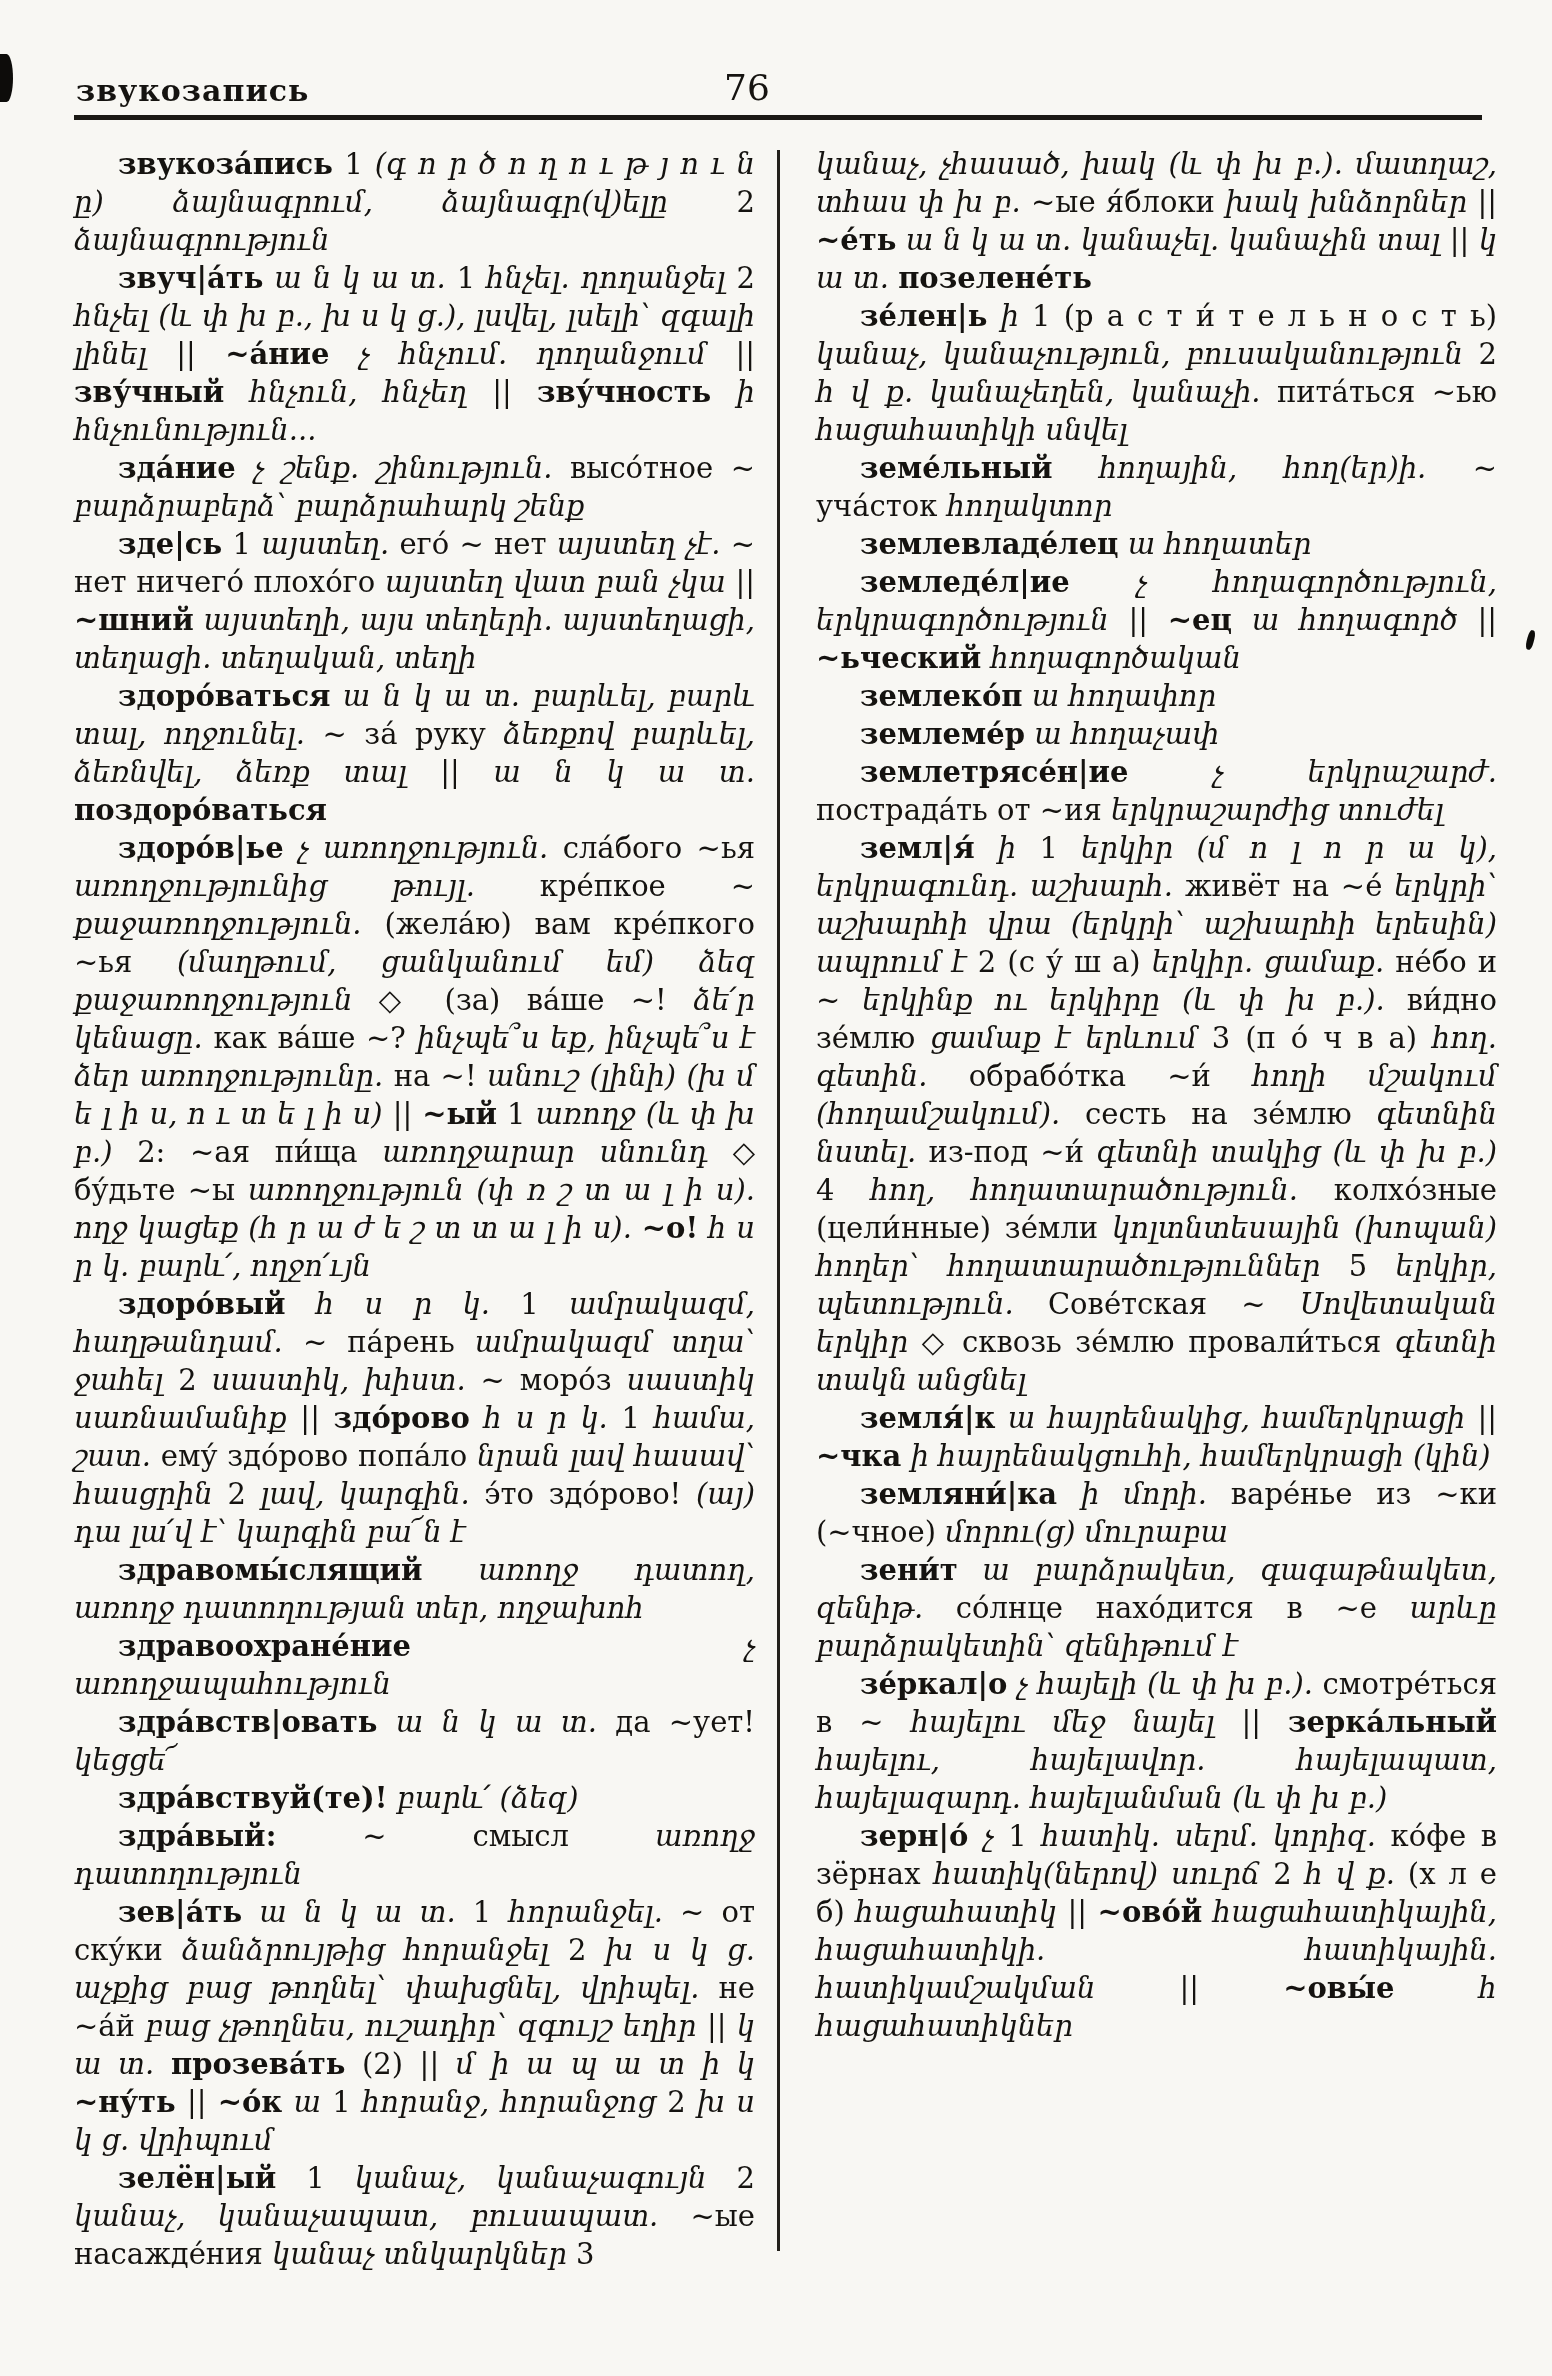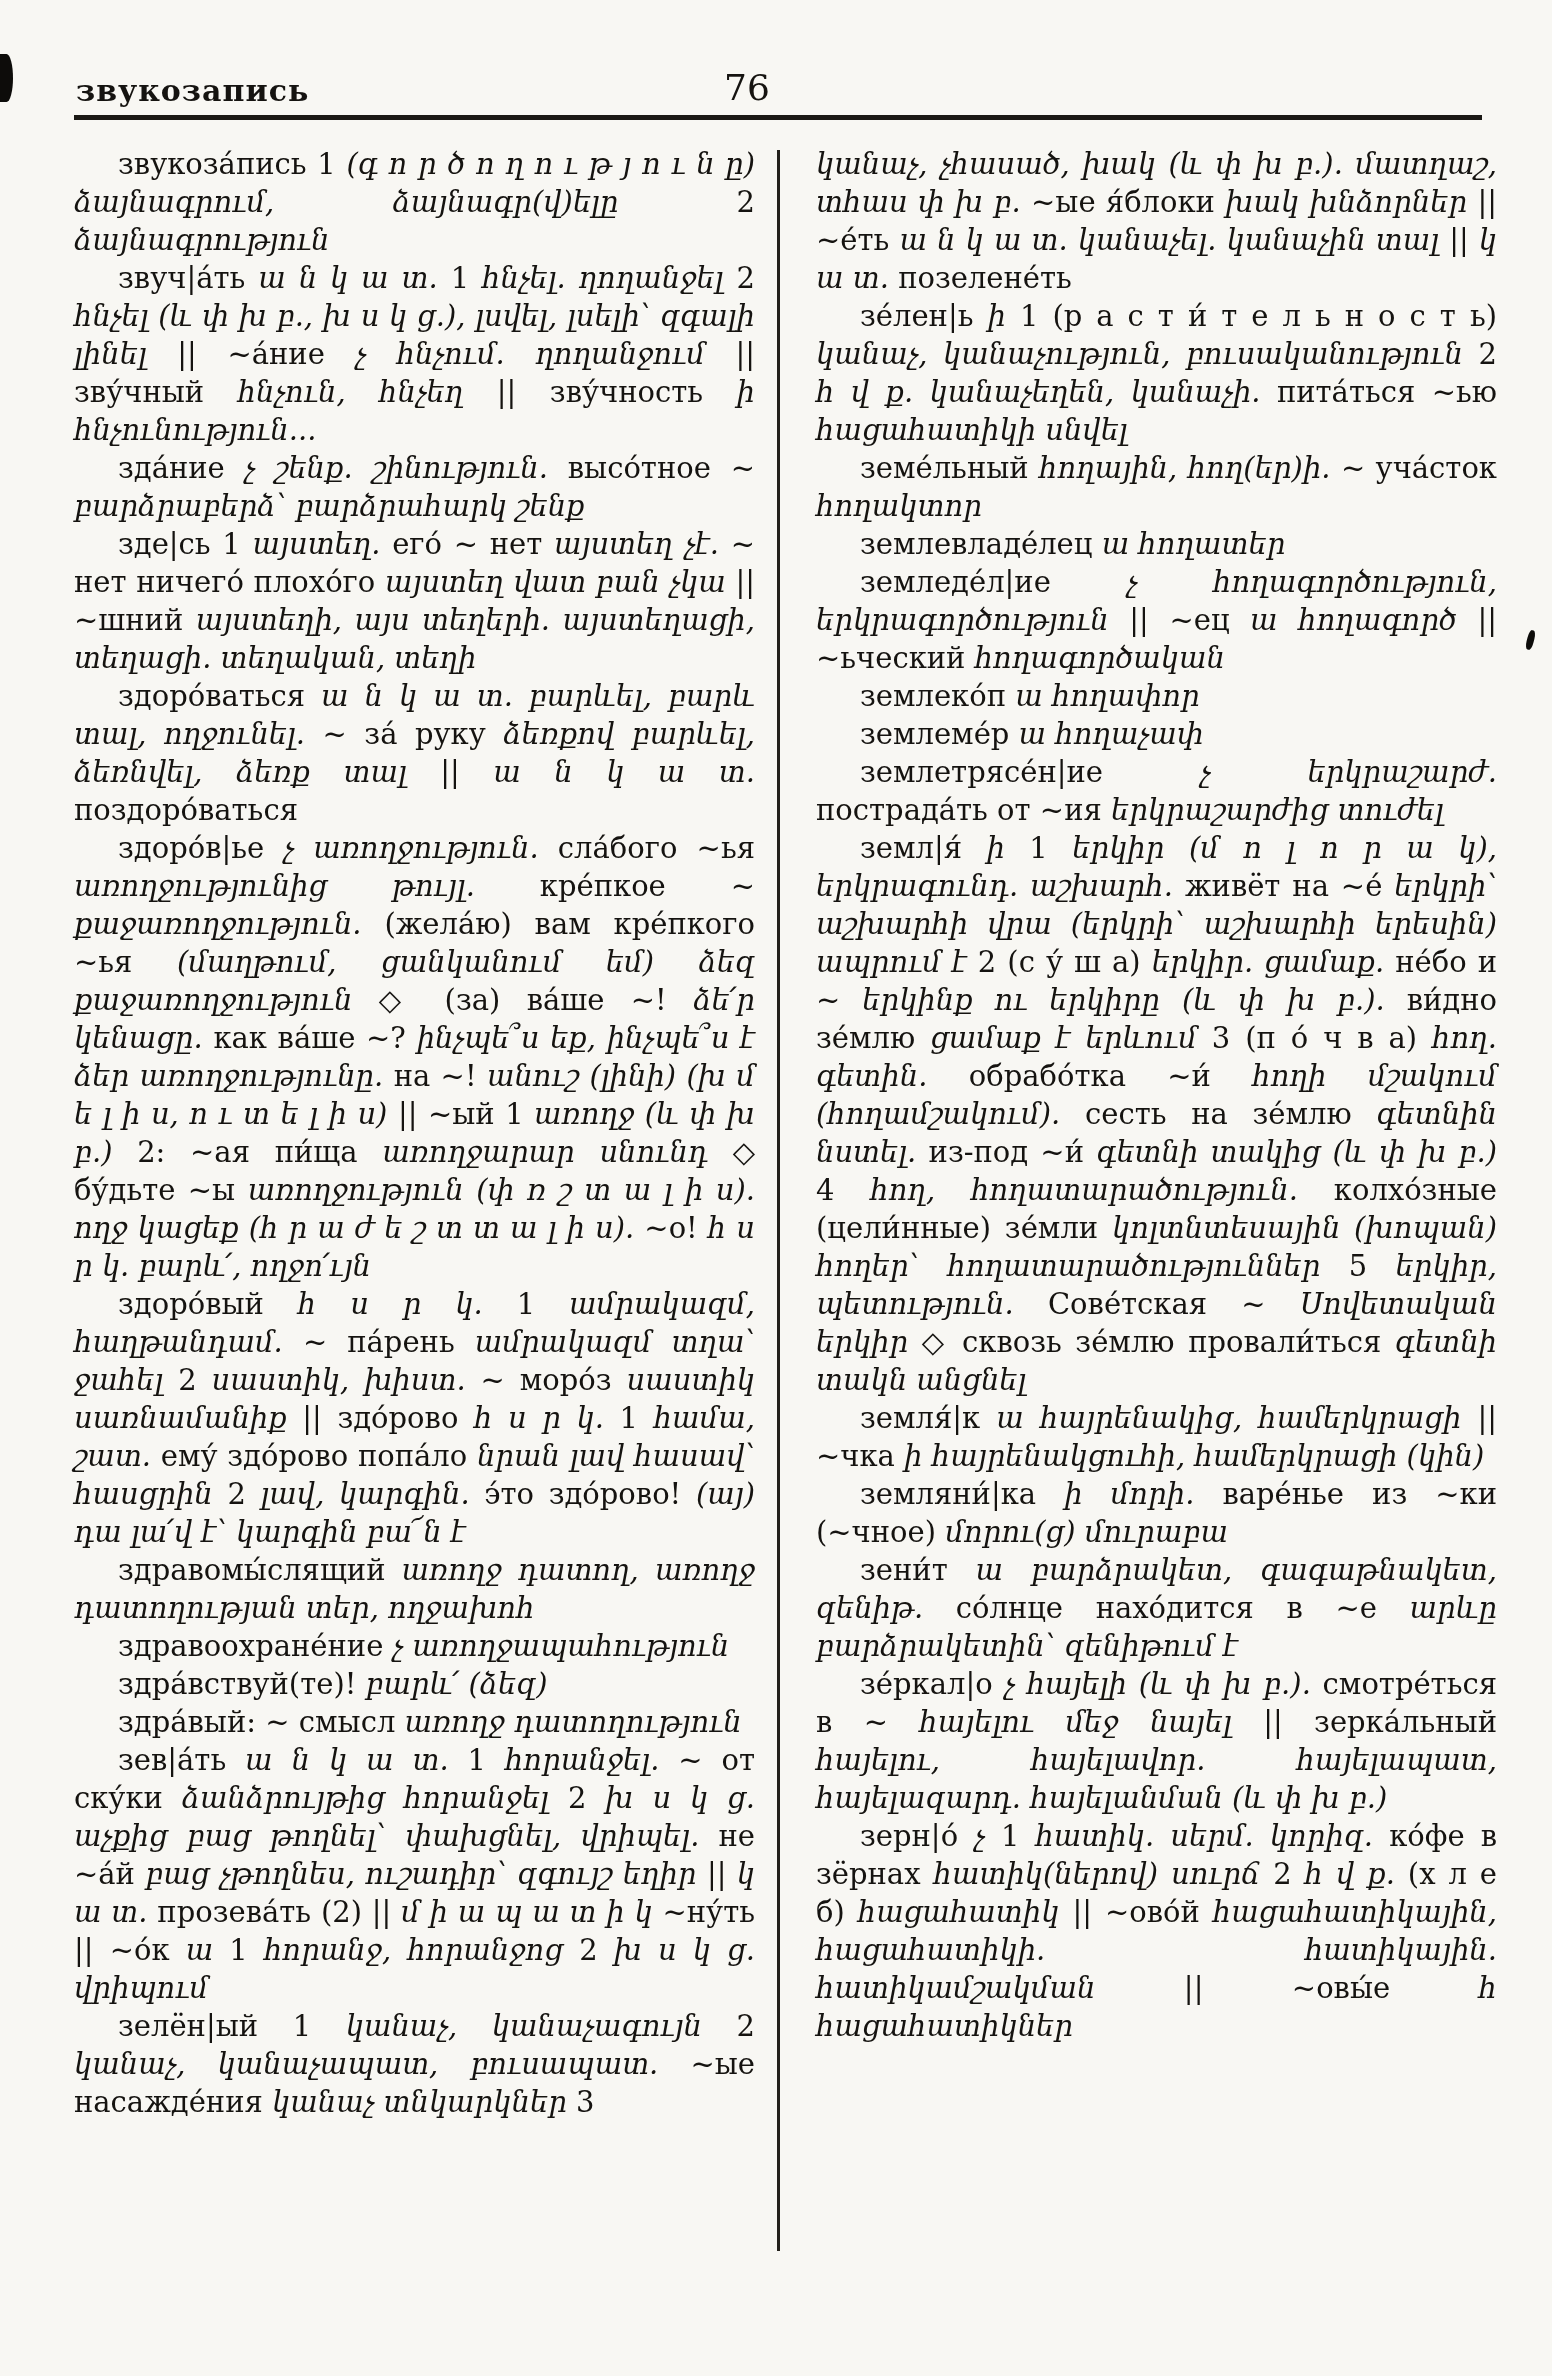--- a/index.html
+++ b/index.html
@@ -35,21 +35,21 @@
     text-align:justify;
   }
   .col-left{left:74px;}
   .col-right{left:816px;}
   .col-divider{
     position:absolute;left:777px;top:150px;width:3px;height:2101px;
     background:#23201b;
   }
   p.entry{margin:0;padding:0;text-indent:44px;}
   p.entry.cont{text-indent:0;}
-  .hw{font-weight:normal;font-style:normal;}
+  .hw{font-weight:bold;font-style:normal;}
   .hy{font-style:italic;}
   .ru{font-style:normal;}
   
   .artifact{position:absolute;background:#0d0c0a;}
   .artifact.a1{left:0;top:54px;width:13px;height:48px;border-radius:0 60% 60% 0;}
   .artifact.a2{left:1527px;top:630px;width:7px;height:20px;border-radius:40%;transform:rotate(14deg);}
 </style>
 </head>
 <body>
 
@@ -64,20 +64,21 @@
   <div class="col col-left">
       <p class="entry"><span class="hw">звукоза́пись</span><span class="ru"> 1 </span><span class="hy">(գ ո ր ծ ո ղ ո ւ թ յ ո ւ ն ը) ձայնագրում, ձայնագր(վ)ելը </span><span class="ru">2 </span><span class="hy">ձայնագրություն</span></p>
       <p class="entry"><span class="hw">звуч|а́ть</span><span class="hy"> ա ն կ ա տ. </span><span class="ru">1 </span><span class="hy">հնչել. ղողանջել </span><span class="ru">2 </span><span class="hy">հնչել (և փ խ բ., խ ս կ ց.), լսվել, լսելի՝ զգալի լինել </span><span class="ru">|| </span><span class="hw">~а́ние</span><span class="hy"> չ հնչում. ղողանջում </span><span class="ru">|| </span><span class="hw">зву́чный</span><span class="hy"> հնչուն, հնչեղ </span><span class="ru">|| </span><span class="hw">зву́чность</span><span class="hy"> ի հնչունություն...</span></p>
       <p class="entry"><span class="hw">зда́ние</span><span class="hy"> չ շենք. շինություն. </span><span class="ru">высо́тное ~ </span><span class="hy">բարձրաբերձ՝ բարձրահարկ շենք</span></p>
       <p class="entry"><span class="hw">зде|сь</span><span class="ru"> 1 </span><span class="hy">այստեղ. </span><span class="ru">его́ ~ нет </span><span class="hy">այստեղ չէ. </span><span class="ru">~ нет ничего́ плохо́го </span><span class="hy">այստեղ վատ բան չկա </span><span class="ru">|| </span><span class="hw">~шний</span><span class="hy"> այստեղի, այս տեղերի. այստեղացի, տեղացի. տեղական, տեղի</span></p>
       <p class="entry"><span class="hw">здоро́ваться</span><span class="hy"> ա ն կ ա տ. բարևել, բարև տալ, ողջունել. </span><span class="ru">~ за́ руку </span><span class="hy">ձեռքով բարևել, ձեռնվել, ձեռք տալ </span><span class="ru">|| </span><span class="hy">ա ն կ ա տ. </span><span class="hw">поздоро́ваться</span></p>
       <p class="entry"><span class="hw">здоро́в|ье</span><span class="hy"> չ առողջություն. </span><span class="ru">сла́бого ~ья </span><span class="hy">առողջությունից թույլ. </span><span class="ru">кре́пкое ~ </span><span class="hy">քաջառողջություն. </span><span class="ru">(жела́ю) вам кре́пкого ~ья </span><span class="hy">(մաղթում, ցանկանում եմ) ձեզ քաջառողջություն </span><span class="ru">◇ (за) ва́ше ~! </span><span class="hy">ձե՛ր կենացը. </span><span class="ru">как ва́ше ~? </span><span class="hy">ինչպե՞ս եք, ինչպե՞ս է ձեր առողջությունը. </span><span class="ru">на ~! </span><span class="hy">անուշ (լինի) (խ մ ե լ ի ս, ո ւ տ ե լ ի ս) </span><span class="ru">|| </span><span class="hw">~ый</span><span class="ru"> 1 </span><span class="hy">առողջ (և փ խ բ.) </span><span class="ru">2: ~ая пи́ща </span><span class="hy">առողջարար սնունդ </span><span class="ru">◇ бу́дьте ~ы </span><span class="hy">առողջություն (փ ռ շ տ ա լ ի ս). ողջ կացեք (հ ր ա ժ ե շ տ  տ ա լ ի ս). </span><span class="hw">~о!</span><span class="hy"> հ ս ր կ. բարև՛, ողջո՛ւյն</span></p>
       <p class="entry"><span class="hw">здоро́вый</span><span class="hy"> հ ս ր կ. </span><span class="ru">1 </span><span class="hy">ամրակազմ, հաղթանդամ. </span><span class="ru">~ па́рень </span><span class="hy">ամրակազմ տղա՝ ջահել </span><span class="ru">2 </span><span class="hy">սաստիկ, խիստ. </span><span class="ru">~ моро́з </span><span class="hy">սաստիկ սառնամանիք </span><span class="ru">|| </span><span class="hw">здо́рово</span><span class="hy"> հ ս ր կ. </span><span class="ru">1 </span><span class="hy">համա, շատ. </span><span class="ru">ему́ здо́рово попа́ло </span><span class="hy">նրան լավ հասավ՝ հասցրին </span><span class="ru">2 </span><span class="hy">լավ, կարգին. </span><span class="ru">э́то здо́рово! </span><span class="hy">(այ) դա լա՛վ է՝ կարգին բա՜ն է</span></p>
       <p class="entry"><span class="hw">здравомы́слящий</span><span class="hy"> առողջ դատող, առողջ դատողության տեր, ողջախոհ</span></p>
       <p class="entry"><span class="hw">здравоохране́ние</span><span class="hy"> չ առողջապահություն</span></p>
+      <p class="entry"><span class="hw">здра́вств|овать</span><span class="hy"> ա ն կ ա տ. </span><span class="ru">да ~ует! </span><span class="hy">կեցցե՜</span></p>
       <p class="entry"><span class="hw">здра́вствуй(те)!</span><span class="hy"> բարև՛ (ձեզ)</span></p>
       <p class="entry"><span class="hw">здра́вый:</span><span class="ru"> ~ смысл </span><span class="hy">առողջ դատողություն</span></p>
       <p class="entry"><span class="hw">зев|а́ть</span><span class="hy"> ա ն կ ա տ. </span><span class="ru">1 </span><span class="hy">հորանջել. </span><span class="ru">~ от ску́ки </span><span class="hy">ձանձրույթից հորանջել </span><span class="ru">2 </span><span class="hy">խ ս կ ց. աչքից բաց թողնել՝ փախցնել, վրիպել. </span><span class="ru">не ~а́й </span><span class="hy">բաց չթողնես, ուշադիր՝ զգույշ եղիր </span><span class="ru">|| </span><span class="hy">կ ա տ. </span><span class="hw">прозева́ть</span><span class="ru"> (2) || </span><span class="hy">մ ի ա պ ա տ ի կ </span><span class="hw">~ну́ть</span><span class="ru"> || </span><span class="hw">~о́к</span><span class="hy"> ա </span><span class="ru">1 </span><span class="hy">հորանջ, հորանջոց </span><span class="ru">2 </span><span class="hy">խ ս կ ց. վրիպում</span></p>
       <p class="entry"><span class="hw">зелён|ый</span><span class="ru"> 1 </span><span class="hy">կանաչ, կանաչագույն </span><span class="ru">2 </span><span class="hy">կանաչ, կանաչապատ, բուսապատ. </span><span class="ru">~ые насажде́ния </span><span class="hy">կանաչ տնկարկներ </span><span class="ru">3</span></p>
     </div>
   <div class="col-divider"></div>
   <div class="col col-right">
       <p class="entry cont"><span class="hy">կանաչ, չհասած, խակ (և փ խ բ.). մատղաշ, տհաս փ խ բ. </span><span class="ru">~ые я́блоки </span><span class="hy">խակ խնձորներ </span><span class="ru">|| </span><span class="hw">~е́ть</span><span class="hy"> ա ն կ ա տ. կանաչել. կանաչին տալ </span><span class="ru">|| </span><span class="hy">կ ա տ. </span><span class="hw">позелене́ть</span></p>
       <p class="entry"><span class="hw">зе́лен|ь</span><span class="hy"> ի </span><span class="ru">1 (р а с т и́ т е л ь н о с т ь) </span><span class="hy">կանաչ, կանաչություն, բուսականություն </span><span class="ru">2 </span><span class="hy">հ վ ք. կանաչեղեն, կանաչի. </span><span class="ru">пита́ться ~ью </span><span class="hy">հացահատիկի սնվել</span></p>
       <p class="entry"><span class="hw">земе́льный</span><span class="hy"> հողային, հող(եր)ի. </span><span class="ru">~ уча́сток </span><span class="hy">հողակտոր</span></p>

